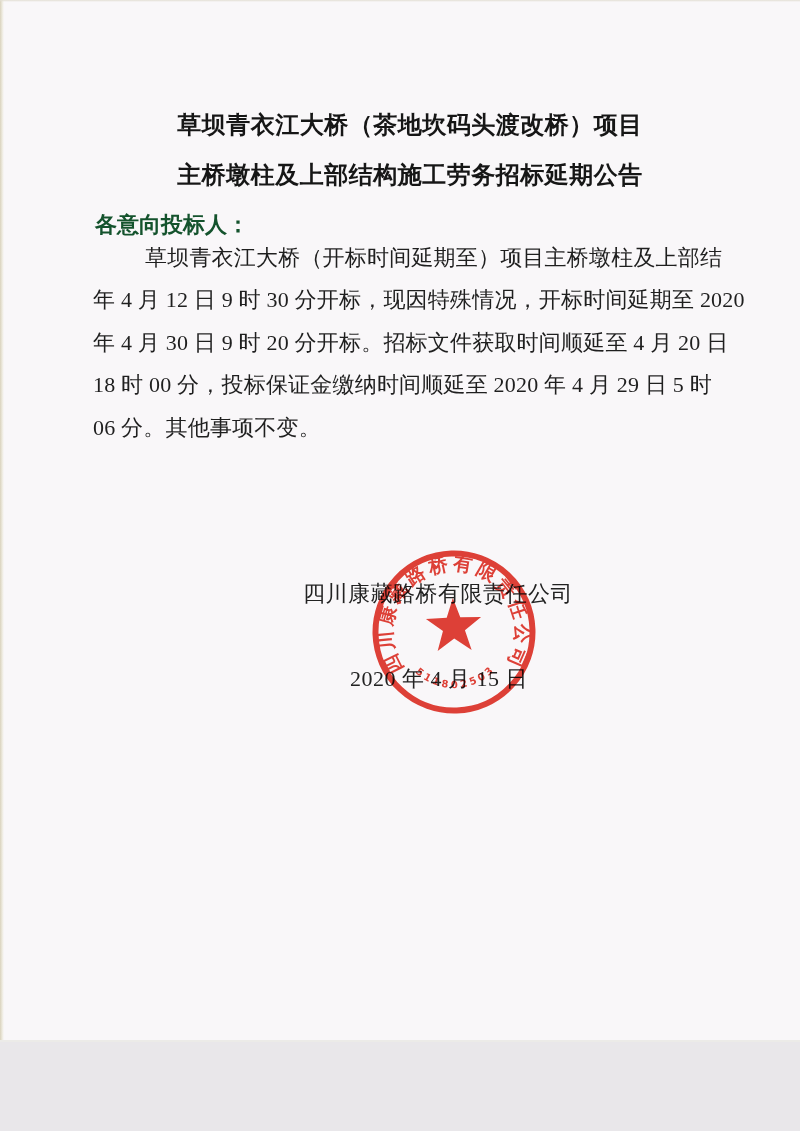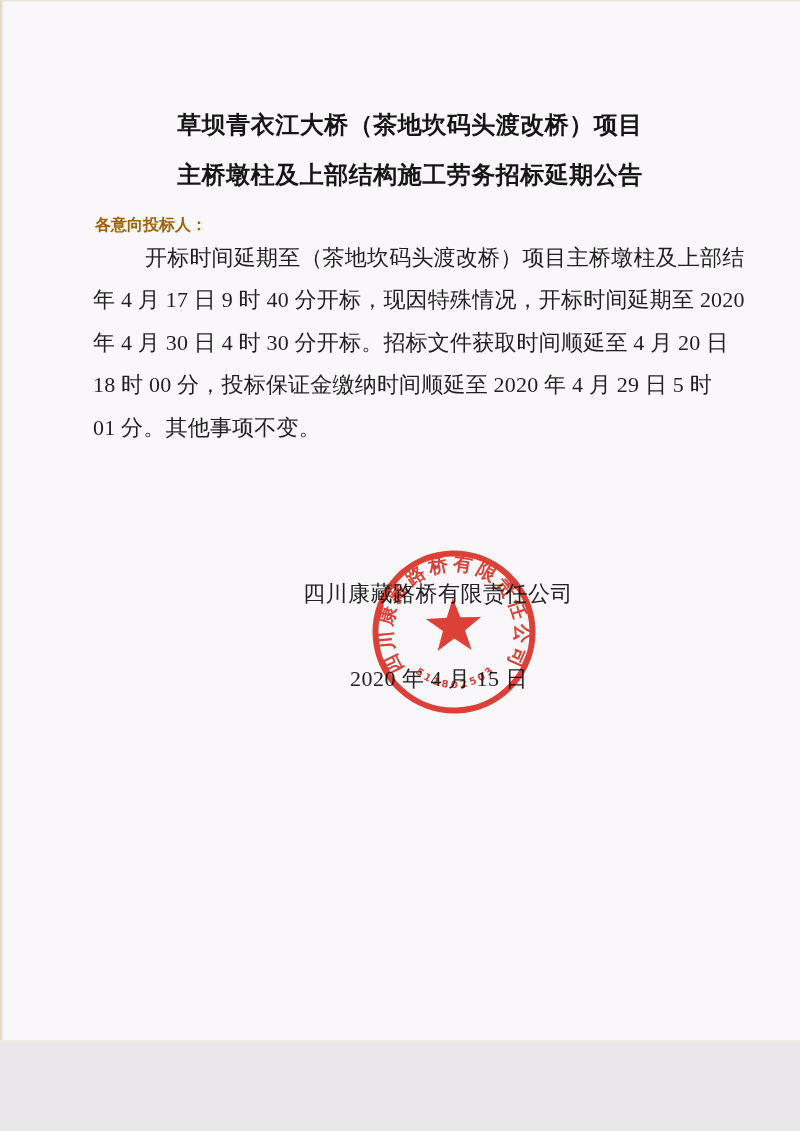--- a/index.html
+++ b/index.html
@@ -42,23 +42,23 @@
     color: #161616;
     white-space: nowrap;
   }
   .title-1 { top: 104px; }
   .title-2 { top: 156px; font-family: Liberation Mono, monospace; }
   .salutation {
     position: absolute;
     top: 205px;
     left: 2px;
     font-weight: 700;
-    font-size: 16px;
+    font-size: 22px;
     line-height: 40px;
-    color: #a16207;
+    color: #14532d;
     white-space: nowrap;
   }
   .paragraph {
     position: absolute;
     top: 237px;
     left: 0;
     width: 634px;
     font-size: 22px;
     line-height: 42.4px;
     letter-spacing: 0.2px;
@@ -107,25 +107,25 @@
 
   <div class="content">
 
     <div class="title title-1">草坝青衣江大桥（茶地坎码头渡改桥）项目</div>
 
     <div class="title title-2">主桥墩柱及上部结构施工劳务招标延期公告</div>
 
     <div class="salutation">各意向投标人：</div>
 
     <div class="paragraph">
-      <div class="para-line first">开标时间延期至（茶地坎码头渡改桥）项目主桥墩柱及上部结</div>
-      <div class="para-line">年 4 月 17 日 9 时 40 分开标，现因特殊情况，开标时间延期至 2020</div>
-      <div class="para-line">年 4 月 30 日 4 时 30 分开标。招标文件获取时间顺延至 4 月 20 日</div>
+      <div class="para-line first">草坝青衣江大桥（开标时间延期至）项目主桥墩柱及上部结</div>
+      <div class="para-line">年 4 月 12 日 9 时 30 分开标，现因特殊情况，开标时间延期至 2020</div>
+      <div class="para-line">年 4 月 30 日 9 时 20 分开标。招标文件获取时间顺延至 4 月 20 日</div>
       <div class="para-line">18 时 00 分，投标保证金缴纳时间顺延至 2020 年 4 月 29 日 5 时</div>
-      <div class="para-line">01 分。其他事项不变。</div>
+      <div class="para-line">06 分。其他事项不变。</div>
     </div>
 
     <div class="sig-company">四川康藏路桥有限责任公司</div>
 
     <div class="sig-date">2020 年 4 月 15 日</div>
 
     <div class="seal">
       <svg viewBox="0 0 170 170" width="170" height="170" xmlns="http://www.w3.org/2000/svg">
         <defs>
           <path id="ringArc" d="M 34.2 120.6 A 62 62 0 1 1 135.8 120.6" fill="none"></path>

